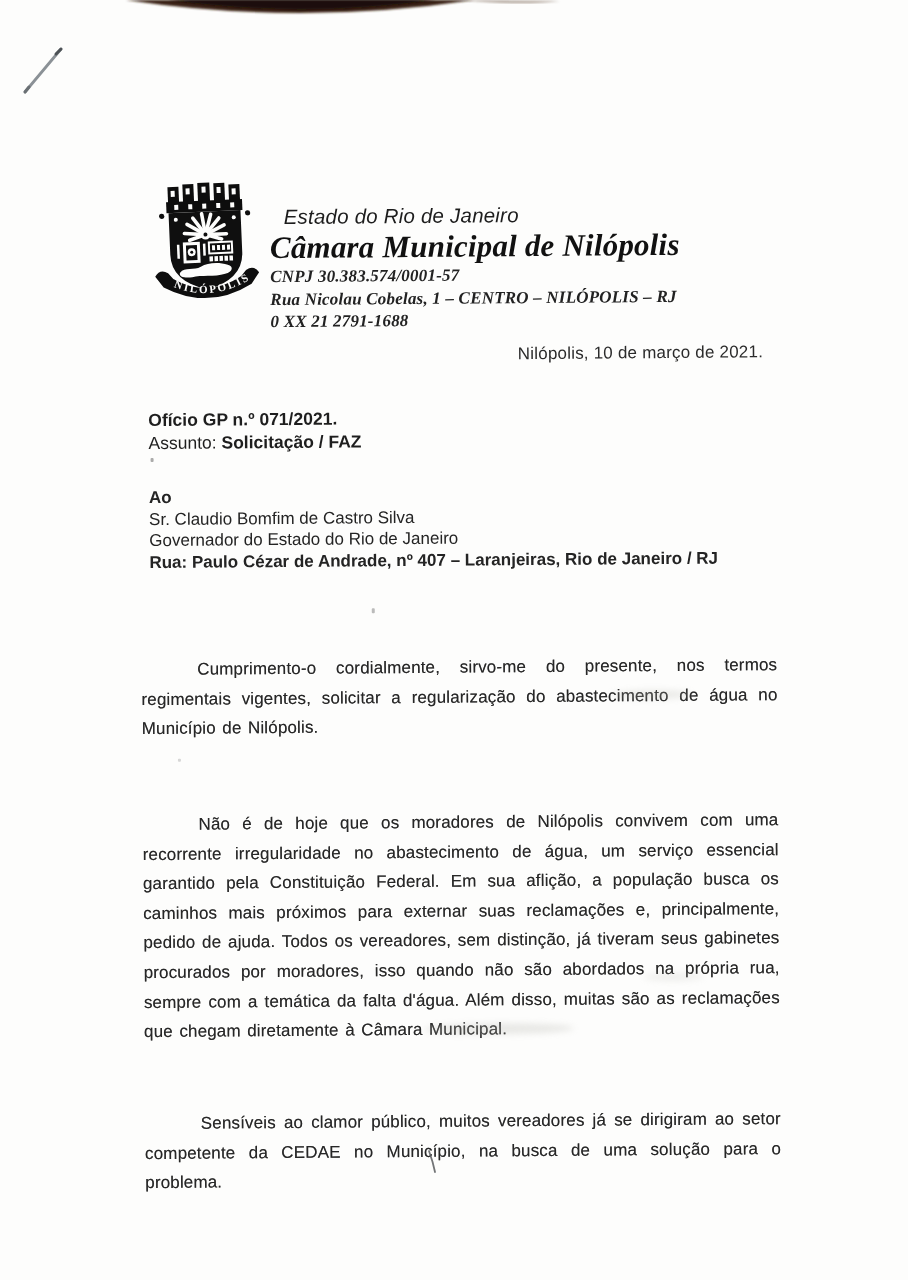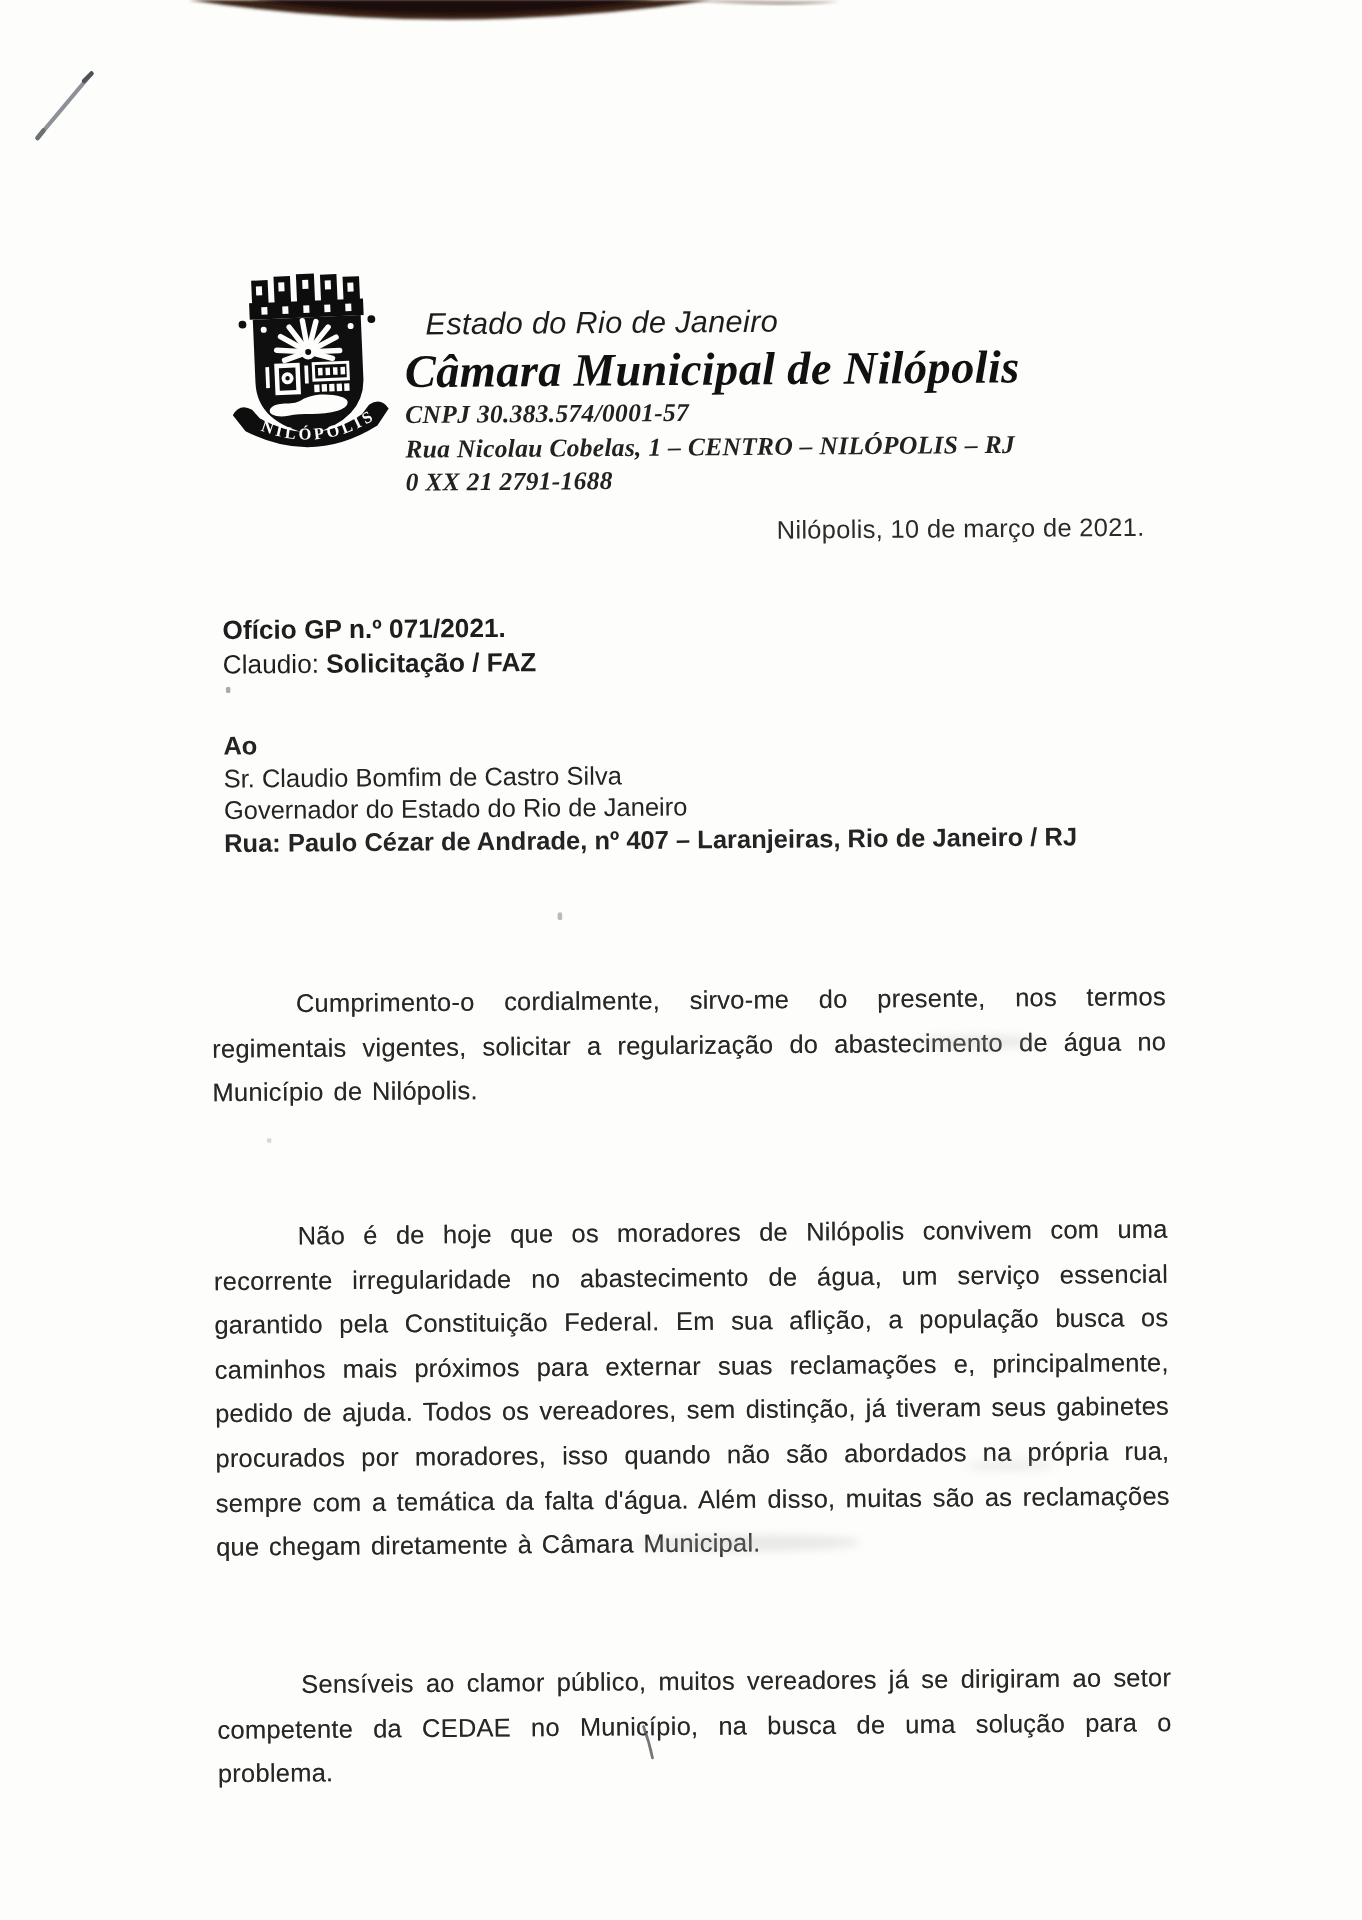--- a/index.html
+++ b/index.html
@@ -173,21 +173,21 @@
       <div class="camara">Câmara Municipal de Nilópolis</div>
       <div class="serif-line">CNPJ 30.383.574/0001-57</div>
       <div class="serif-line">Rua Nicolau Cobelas, 1 – CENTRO – NILÓPOLIS – RJ</div>
       <div class="serif-line">0 XX 21 2791-1688</div>
     </div>
 
     <div class="abs dateline">Nilópolis, 10 de março de 2021.</div>
 
     <div class="abs oficio">Ofício GP n.º 071/2021.</div>
     <div class="abs assunto">
-      <span>Claudio: </span><b>Solicitação / FAZ</b>
+      <span>Assunto: </span><b>Solicitação / FAZ</b>
     </div>
 
     <div class="abs speck speck1"></div>
 
     <div class="abs recipient">
       <div class="bold">Ao</div>
       <div>Sr. Claudio Bomfim de Castro Silva</div>
       <div>Governador do Estado do Rio de Janeiro</div>
       <div class="bold">Rua: Paulo Cézar de Andrade, nº 407 – Laranjeiras, Rio de Janeiro / RJ</div>
     </div>

